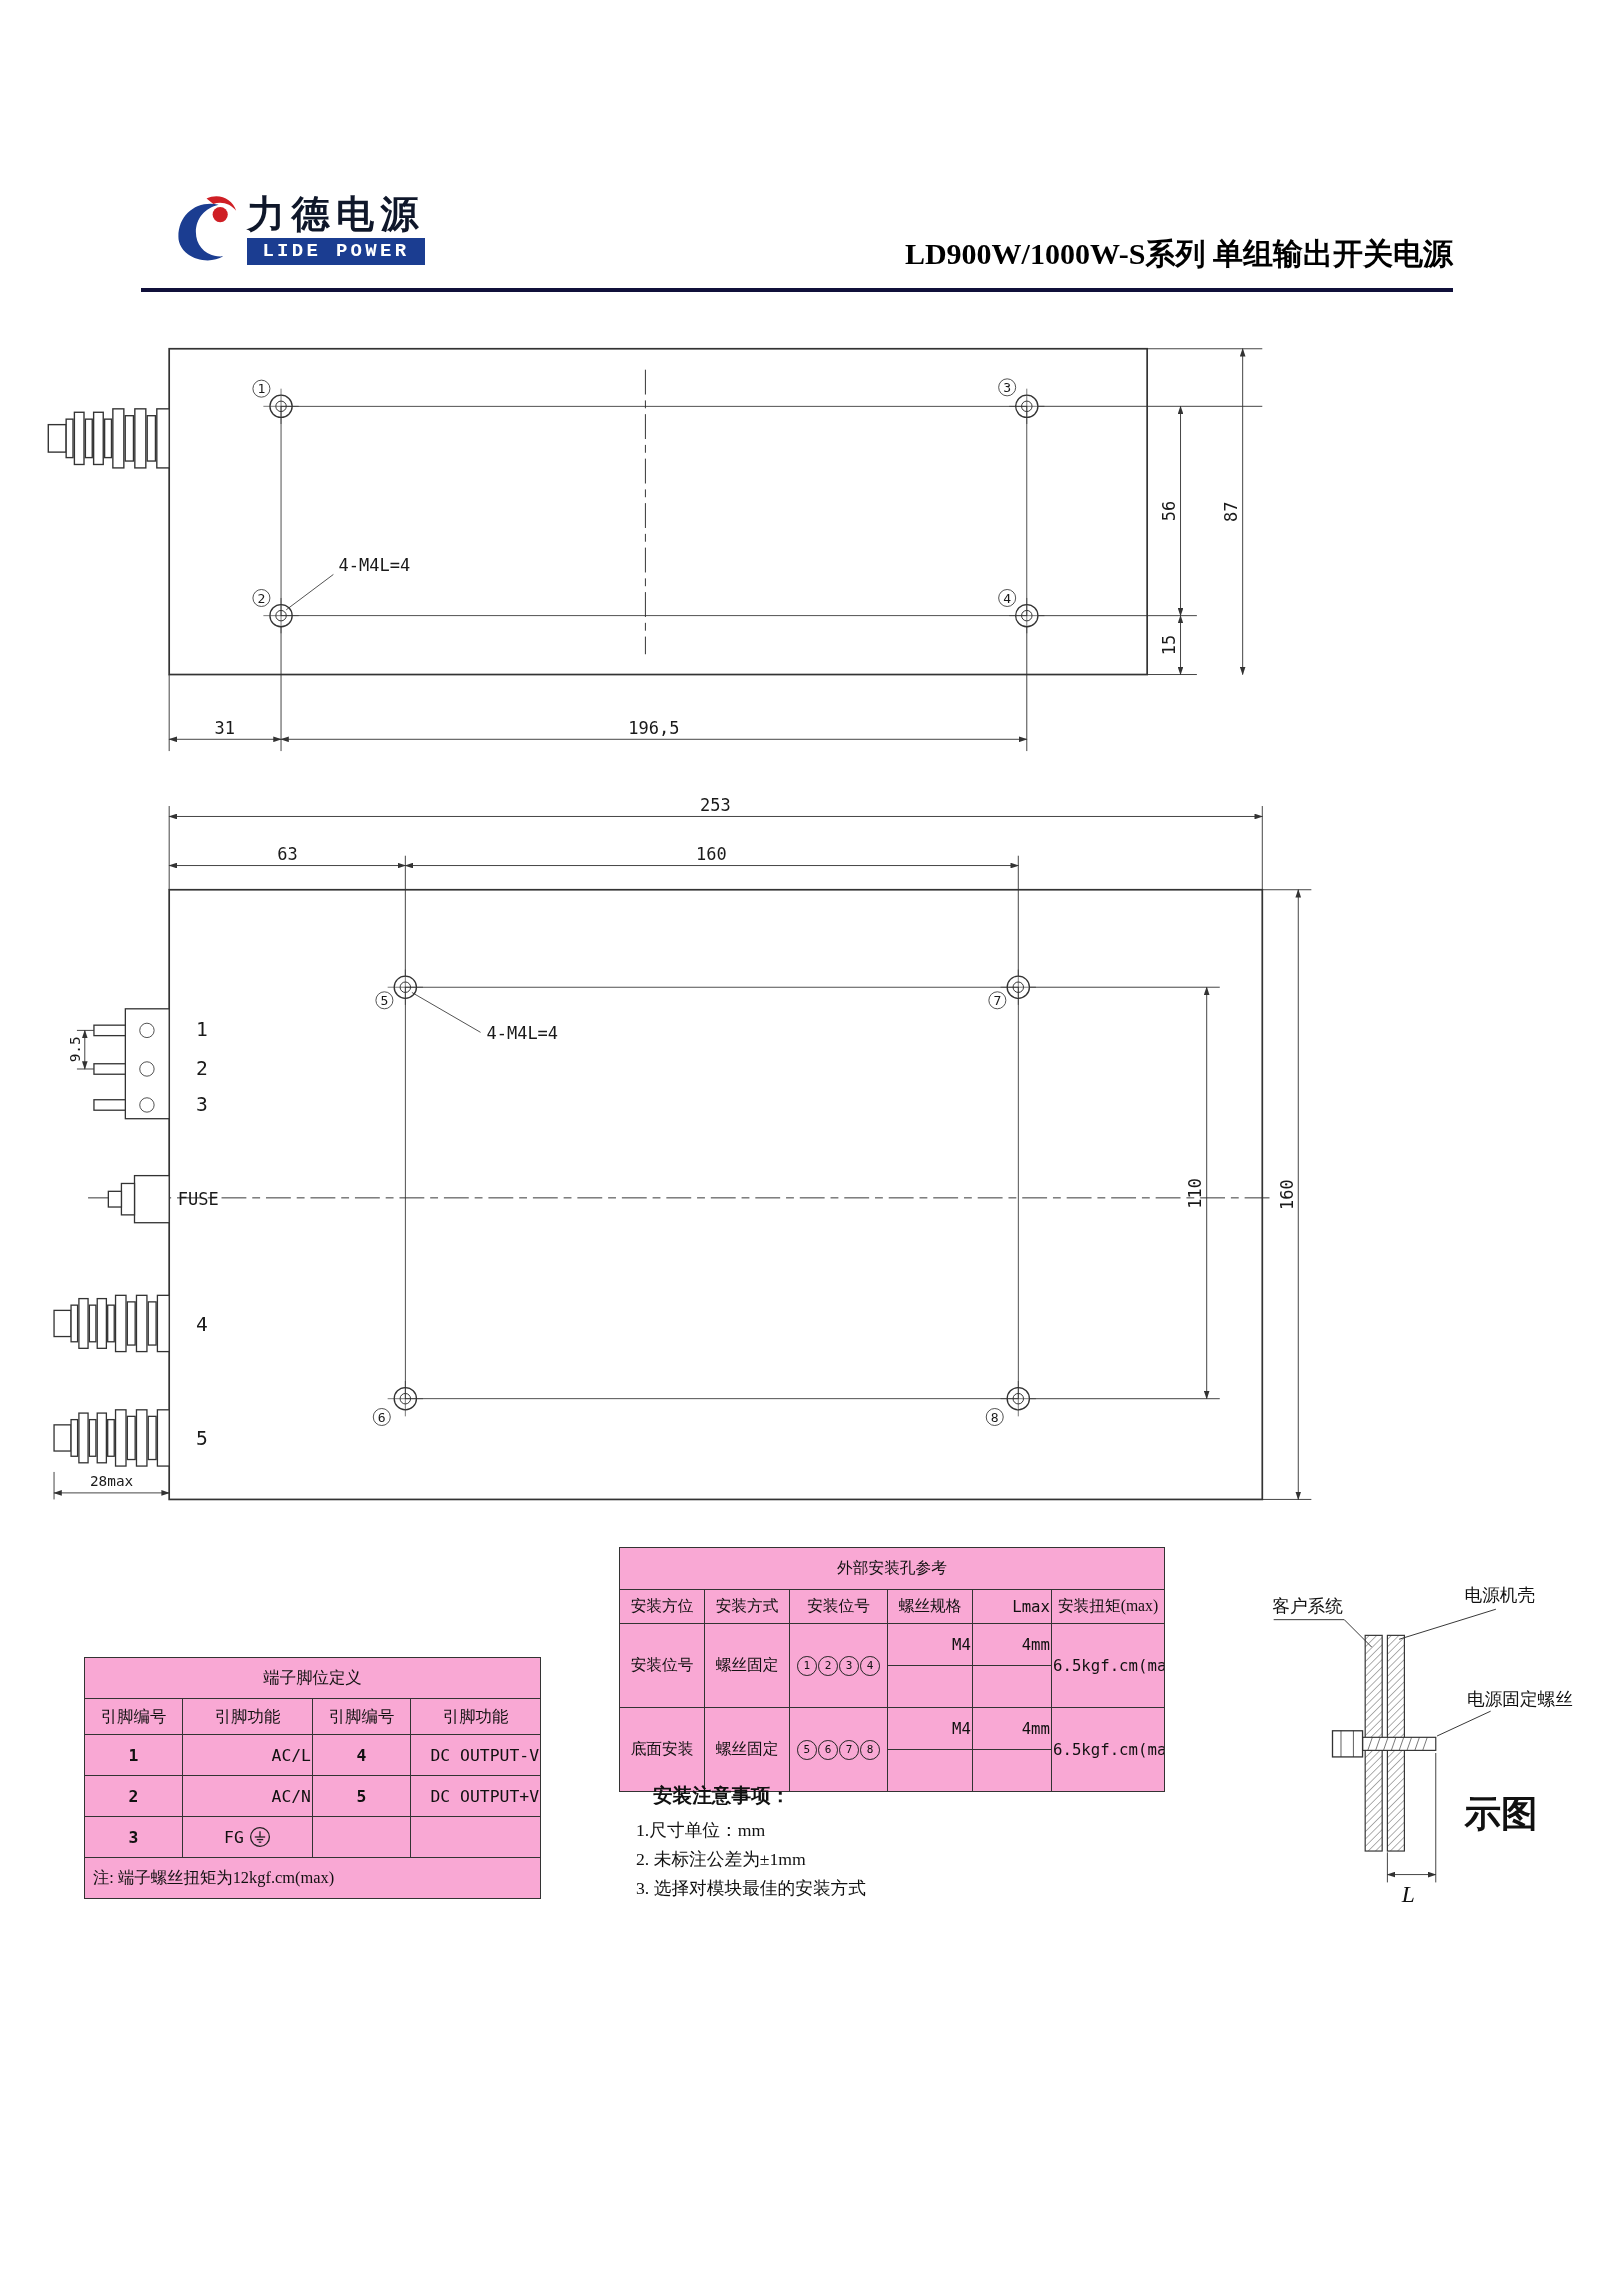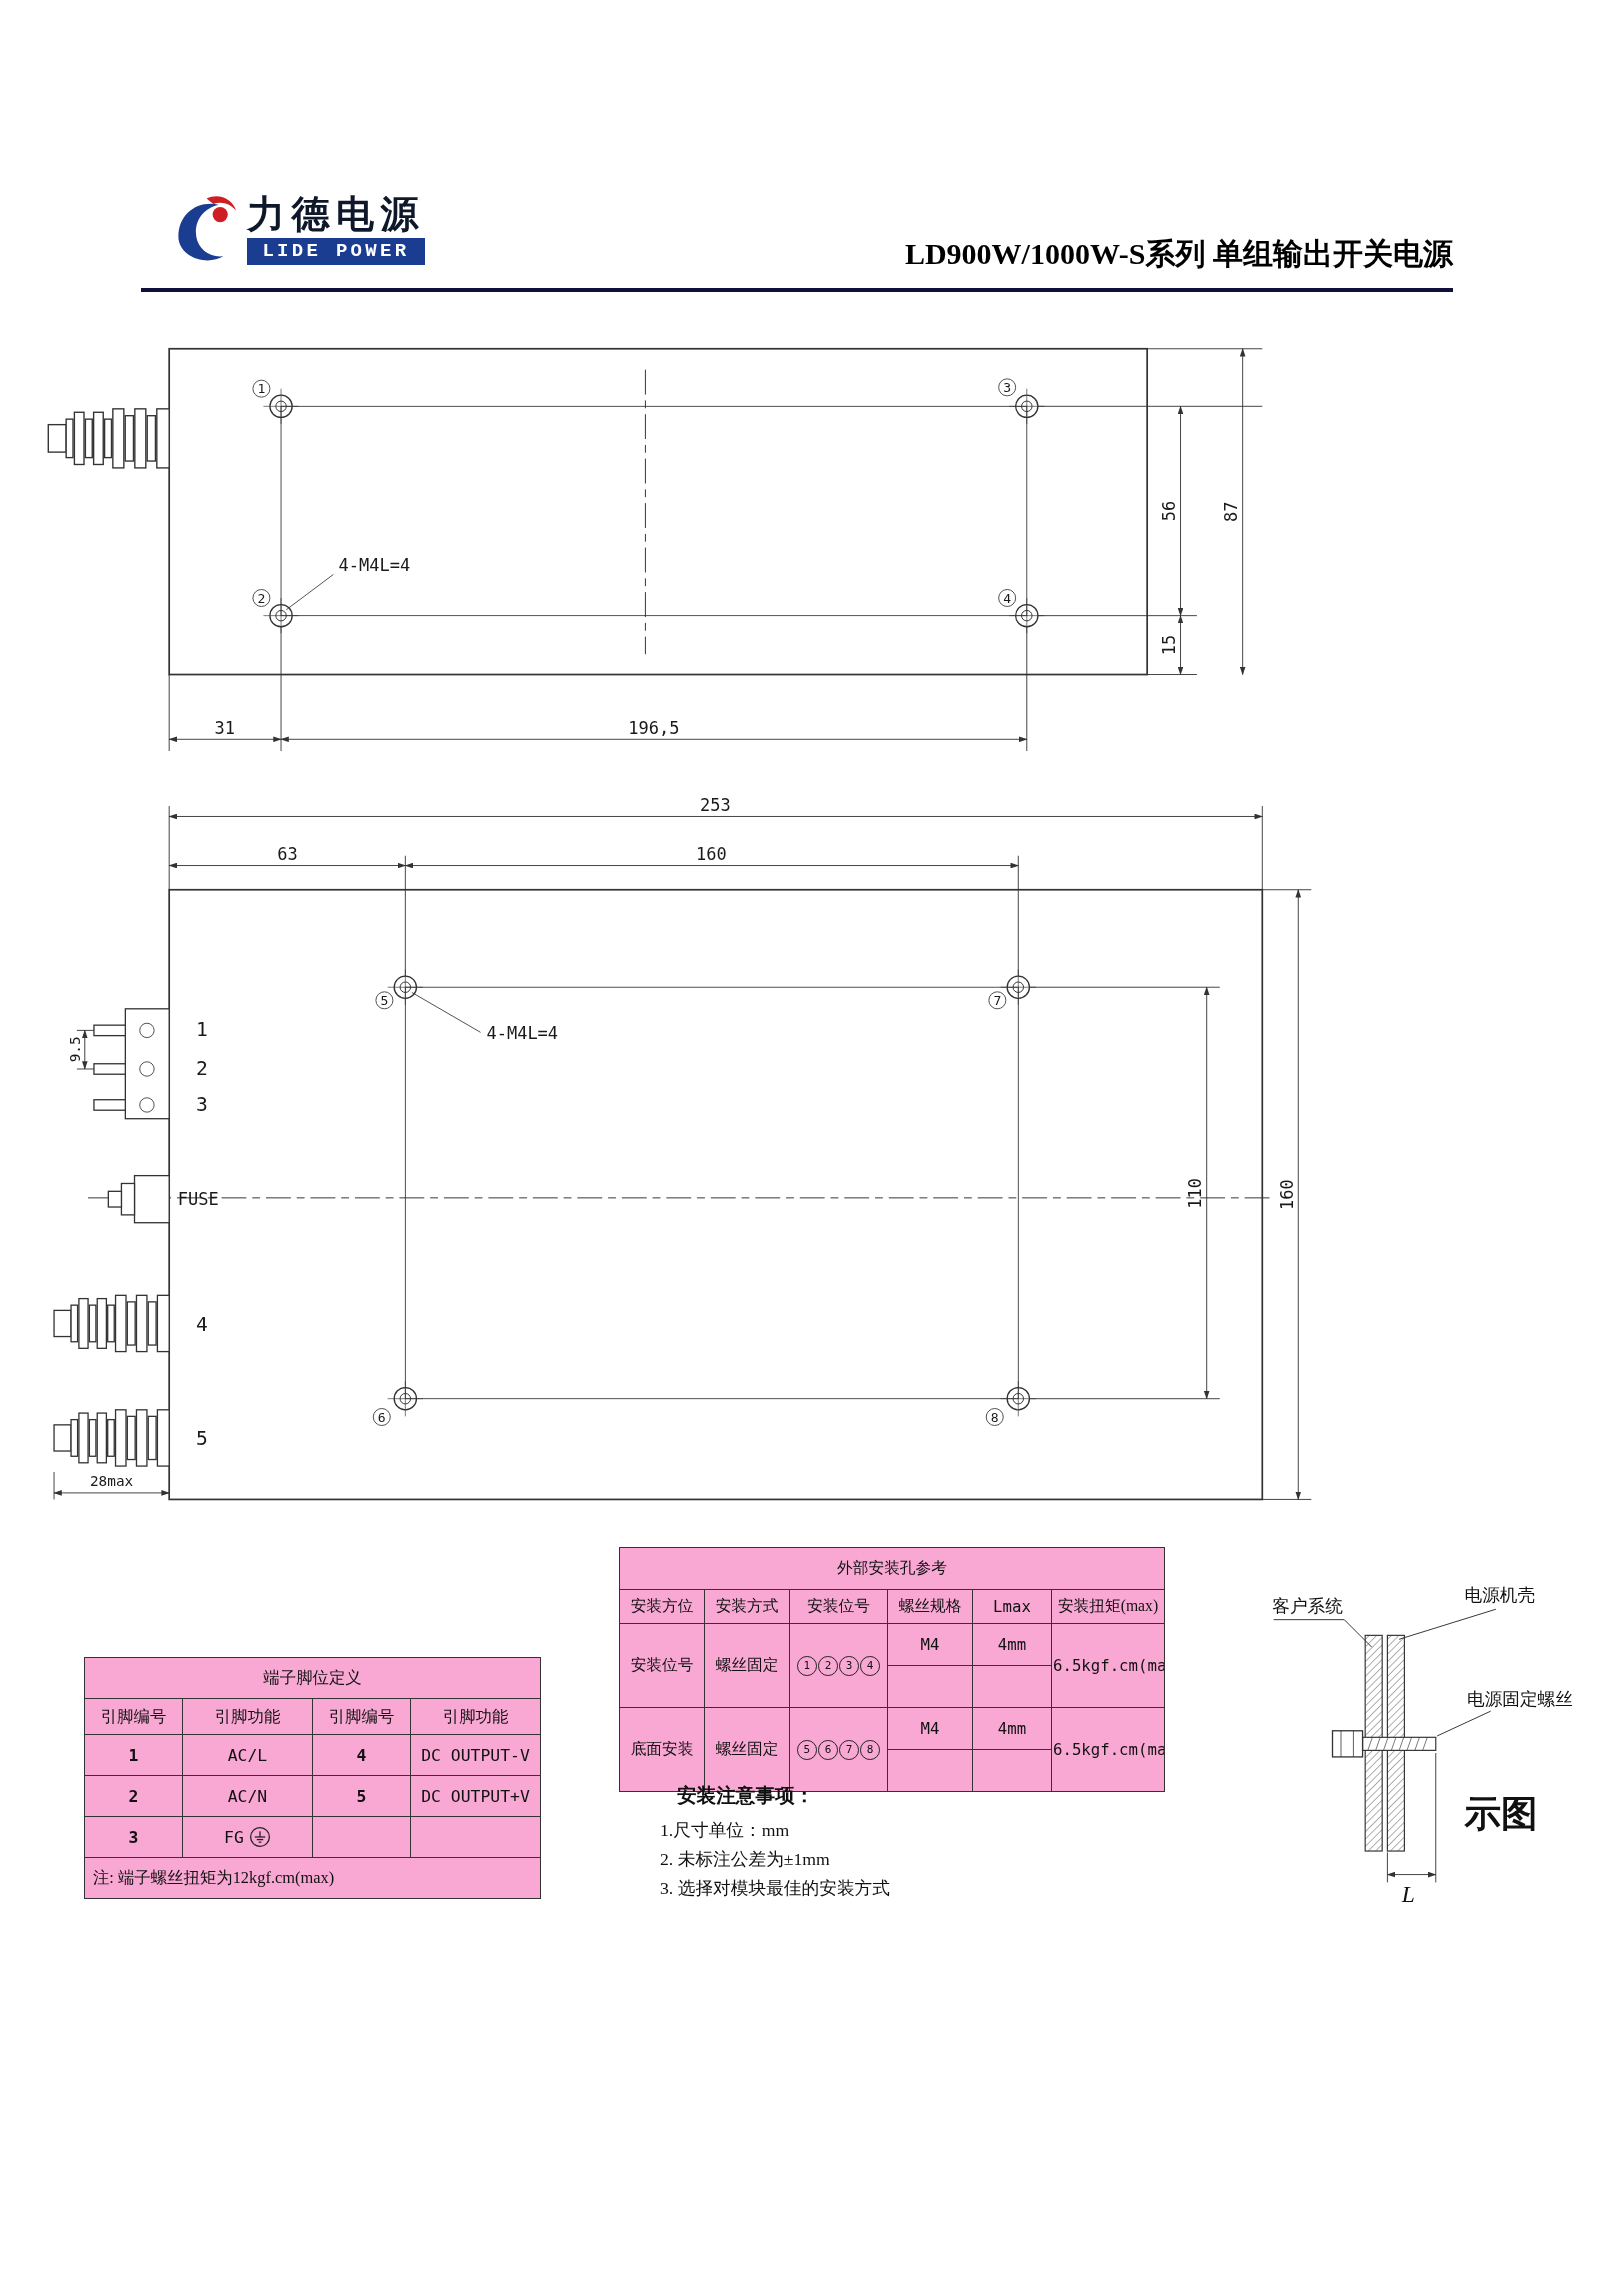--- a/index.html
+++ b/index.html
@@ -37,29 +37,29 @@
   td,th{border:1.3px solid #333;text-align:center;vertical-align:middle;font-weight:normal;
         font-family:"Liberation Serif", serif;overflow:hidden;}
   .tbl-title{font-size:19px;height:31px;}
   .mount-tbl{left:603px;top:1547px;width:545px;}
   .mount-tbl th{font-size:15.7px;height:31px;}
   .mount-tbl td{font-size:15.7px;height:39px;}
   .term-tbl{left:68px;top:1657px;width:456px;}
   .term-tbl th{font-size:16.4px;height:33px;}
   .term-tbl td{font-size:16.4px;height:38px;}
   .pin-num{font-size:19.6px;font-weight:bold;font-family:"DejaVu Sans Mono", monospace;}
-  .mono{font-family:"DejaVu Sans Mono", monospace;}
+  .mono{font-family:"DejaVu Sans Mono", monospace;text-align:right;}
   .note-cell{text-align:left !important;padding-left:7.9px;font-size:15.7px;height:35px;}
   .cd{display:inline-block;width:17.7px;height:17.7px;border:1.3px solid #222;border-radius:50%;
       line-height:17px;font-size:11px;text-align:center;margin:0 0.7px;
       font-family:"DejaVu Sans Mono", monospace;vertical-align:middle;}
   .fg-cell-inner{display:flex;align-items:center;justify-content:center;gap:5.2px;}
 
   
-  .notes{left:660px;top:1782px;width:563px;font-family:"Liberation Serif", serif;}
+  .notes{left:636px;top:1782px;width:563px;font-family:"Liberation Serif", serif;}
   .notes-title{font-size:19.6px;font-weight:bold;margin:0 0 6.5px 17px;}
   .notes-item{font-size:17.7px;line-height:29px;white-space:nowrap;}
 
   
   .illus{left:1234px;top:1570px;}
   .illus-text{font-family:"Liberation Serif", serif;font-size:27px;fill:#111;}
   .illus-caption{font-family:"Liberation Serif", serif;font-size:56px;font-weight:bold;fill:#111;}
   .illus-L{font-family:"Liberation Serif", serif;font-style:italic;font-size:36px;fill:#111;}
 </style>
 </head>

